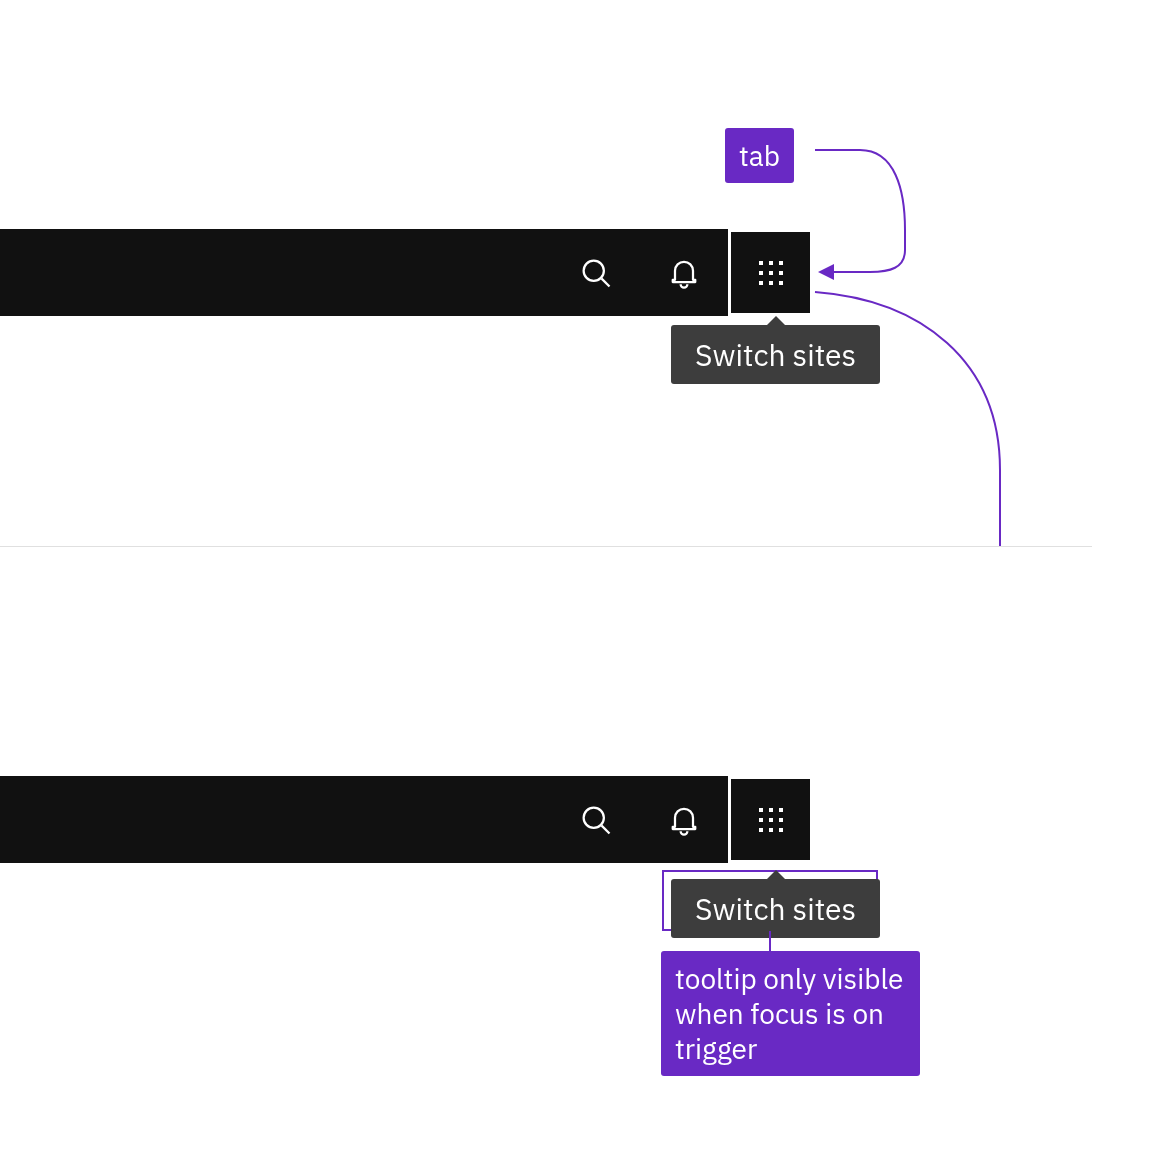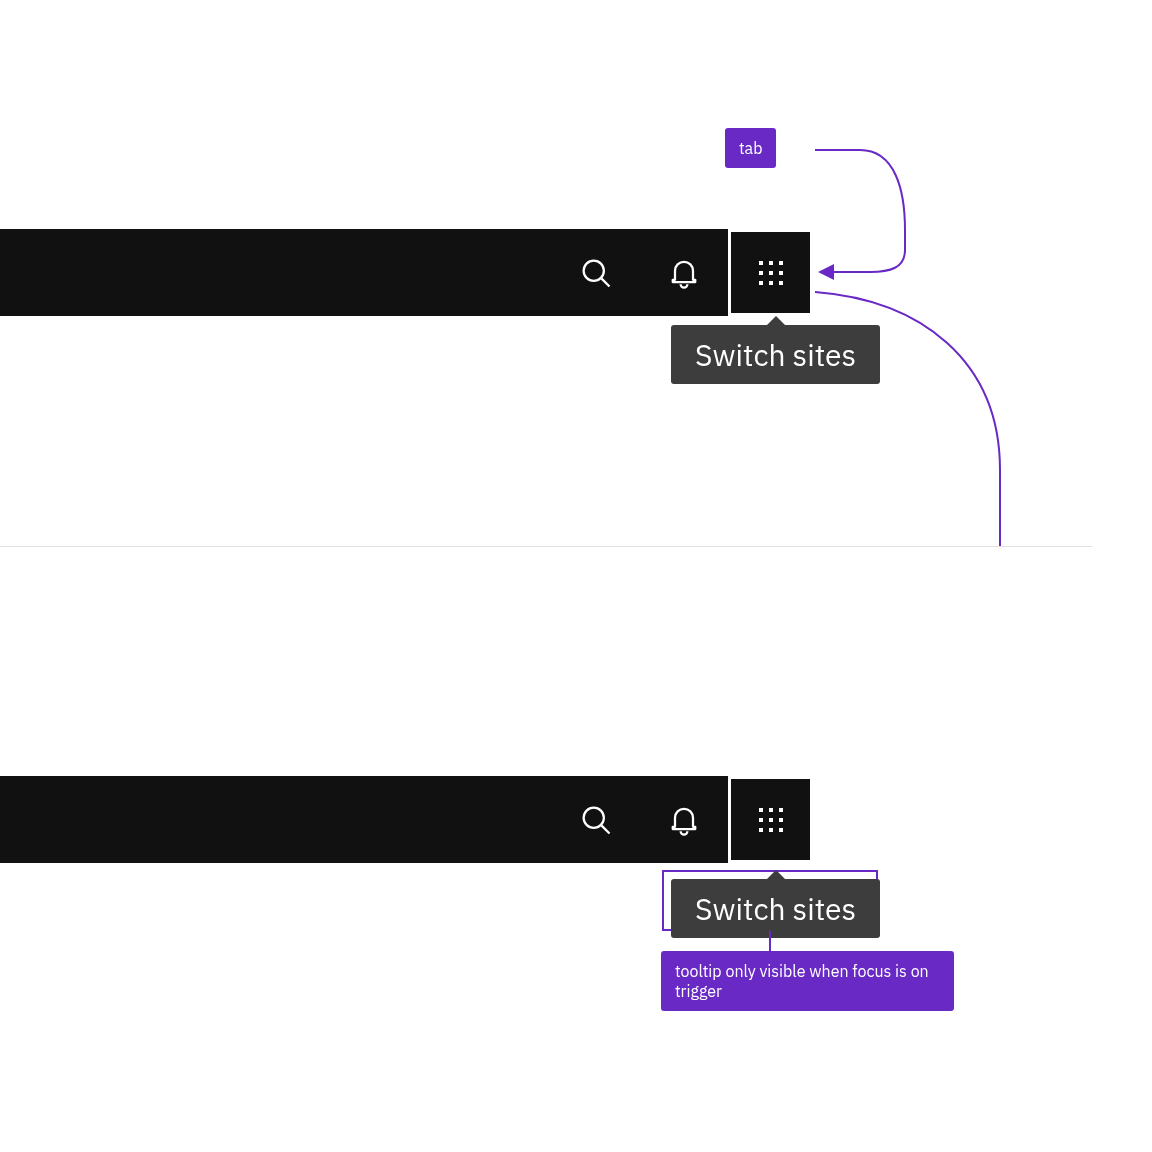--- a/index.html
+++ b/index.html
@@ -85,27 +85,27 @@
       width: 216px;
       height: 61px;
       border: 2px solid #6929c4;
     }
 
     
     .anno-label {
       position: absolute;
       background: #6929c4;
       color: #ffffff;
-      font-size: 16px;
+      font-size: 28px;
       padding: 10px 14px;
       border-radius: 3px;
       line-height: 1.25;
     }
     .anno-tab { left: 725px; top: 128px; }
-    .anno-tooltip-note { left: 661px; top: 951px; width: 293px; }
+    .anno-tooltip-note { left: 661px; top: 951px; width: 259px; }
 
     
     svg.connectors {
       position: absolute;
       left: 0;
       top: 0;
       width: 1152px;
       height: 1152px;
       pointer-events: none;
     }

